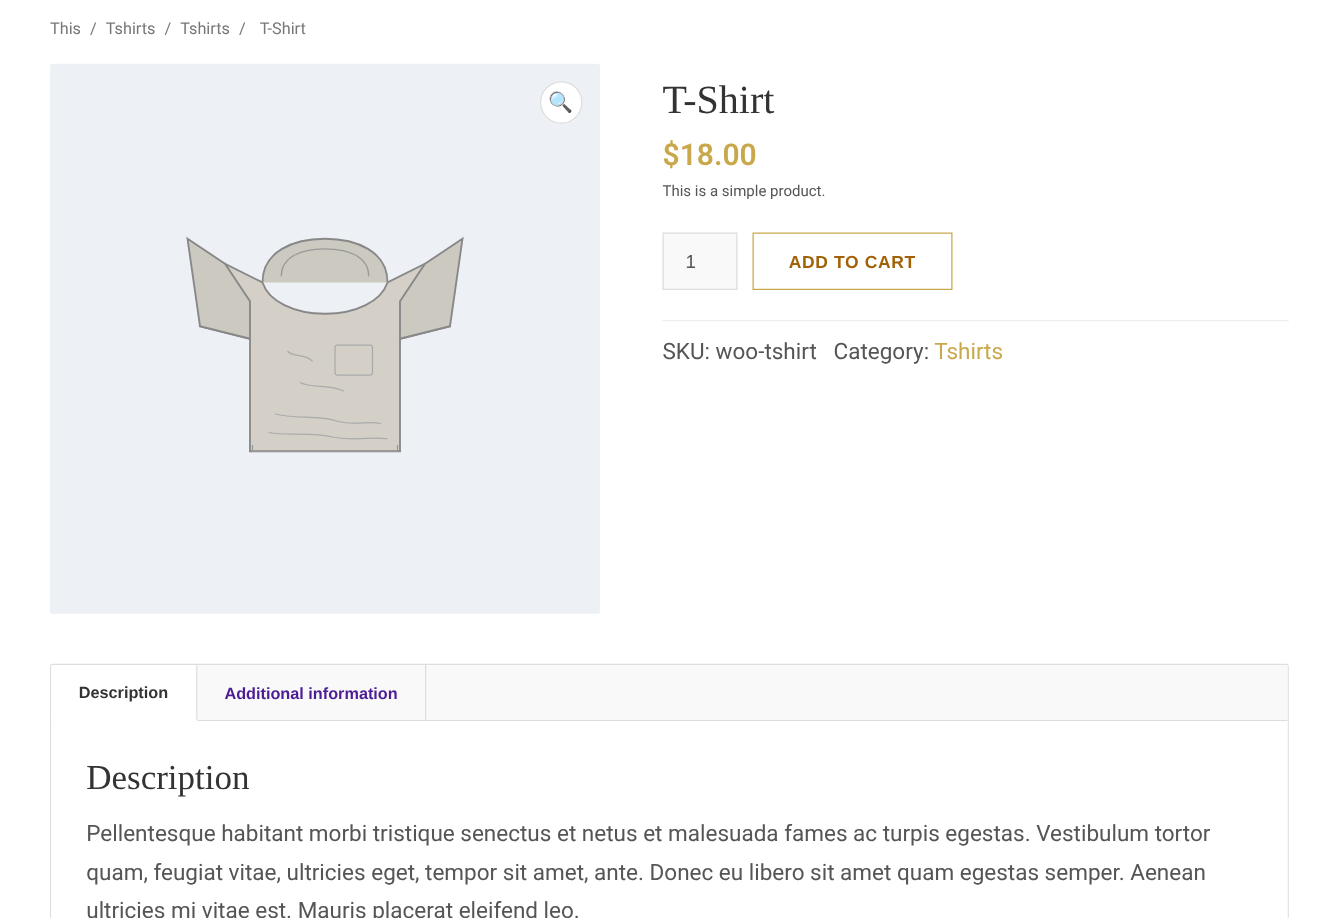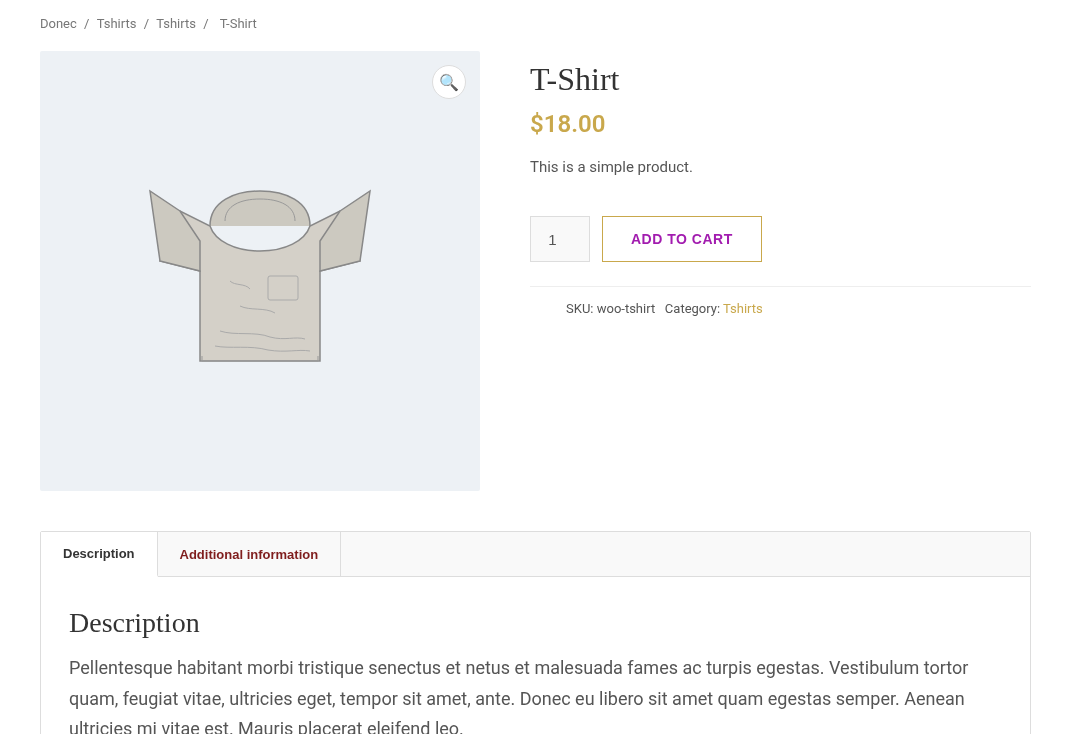--- a/index.html
+++ b/index.html
@@ -82,27 +82,27 @@
       font-weight: 400;
       color: #333;
       margin-bottom: 12px;
       font-family: Georgia, serif;
     }
 
     .product-price {
       font-size: 24px;
       color: #c9a84c;
       font-weight: 600;
-      margin-bottom: 20px;
+      margin-bottom: 8px;
     }
 
     .product-description {
-      font-size: 15px;
-      color: #555;
-      margin-bottom: 40px;
+      font-size: 12px;
+      color: #555;
+      margin-bottom: 26px;
     }
 
     .add-to-cart-row {
       display: flex;
       align-items: center;
       gap: 12px;
       margin-bottom: 24px;
     }
 
     .quantity-input {
@@ -114,39 +114,38 @@
       color: #555;
       background: #f9f9f9;
       outline: none;
     }
 
     .add-to-cart-btn {
       height: 46px;
       padding: 12px 28px;
       border: 1px solid #c9a84c;
       background: transparent;
-      color: #a21caf;
+      color: #a16207;
       font-size: 14px;
       font-weight: 600;
       letter-spacing: 0.5px;
       cursor: pointer;
       text-transform: uppercase;
       transition: background 0.2s, color 0.2s;
     }
 
     .product-meta-divider {
       border: none;
       border-top: 1px solid #eee;
       margin: 10px 0 14px;
     }
 
     .product-meta {
-      font-size: 13px;
-      color: #555;
-      margin-left: 36px;
+      font-size: 18px;
+      color: #555;
     }
     .product-meta a {
       color: #c9a84c;
       text-decoration: none;
     }
 
     
     .tabs-section {
       border: 1px solid #ddd;
       border-radius: 2px;
@@ -155,21 +154,21 @@
     .tabs-nav {
       display: flex;
       border-bottom: 1px solid #ddd;
       background: #f9f9f9;
     }
 
     .tab-item {
       padding: 14px 22px;
       font-size: 13px;
       font-weight: 600;
-      color: #7f1d1d;
+      color: #4c1d95;
       cursor: pointer;
       border: none;
       background: transparent;
       border-right: 1px solid #ddd;
       position: relative;
     }
     .tab-item.active {
       background: #fff;
       color: #333;
       border-bottom: 2px solid #fff;
@@ -197,21 +196,21 @@
       color: #555;
       line-height: 1.7;
     }
   </style>
 </head>
 <body>
 
 <div class="page-wrapper">
 
   <nav class="breadcrumb">
-    <a href="#">Donec</a>
+    <a href="#">This</a>
     <span> / </span>
     <a href="#">Tshirts</a>
     <span> / </span>
     <a href="#">Tshirts</a>
     <span> / </span>
     <span>T-Shirt</span>
   </nav>
 
   <div class="product-layout">
 

